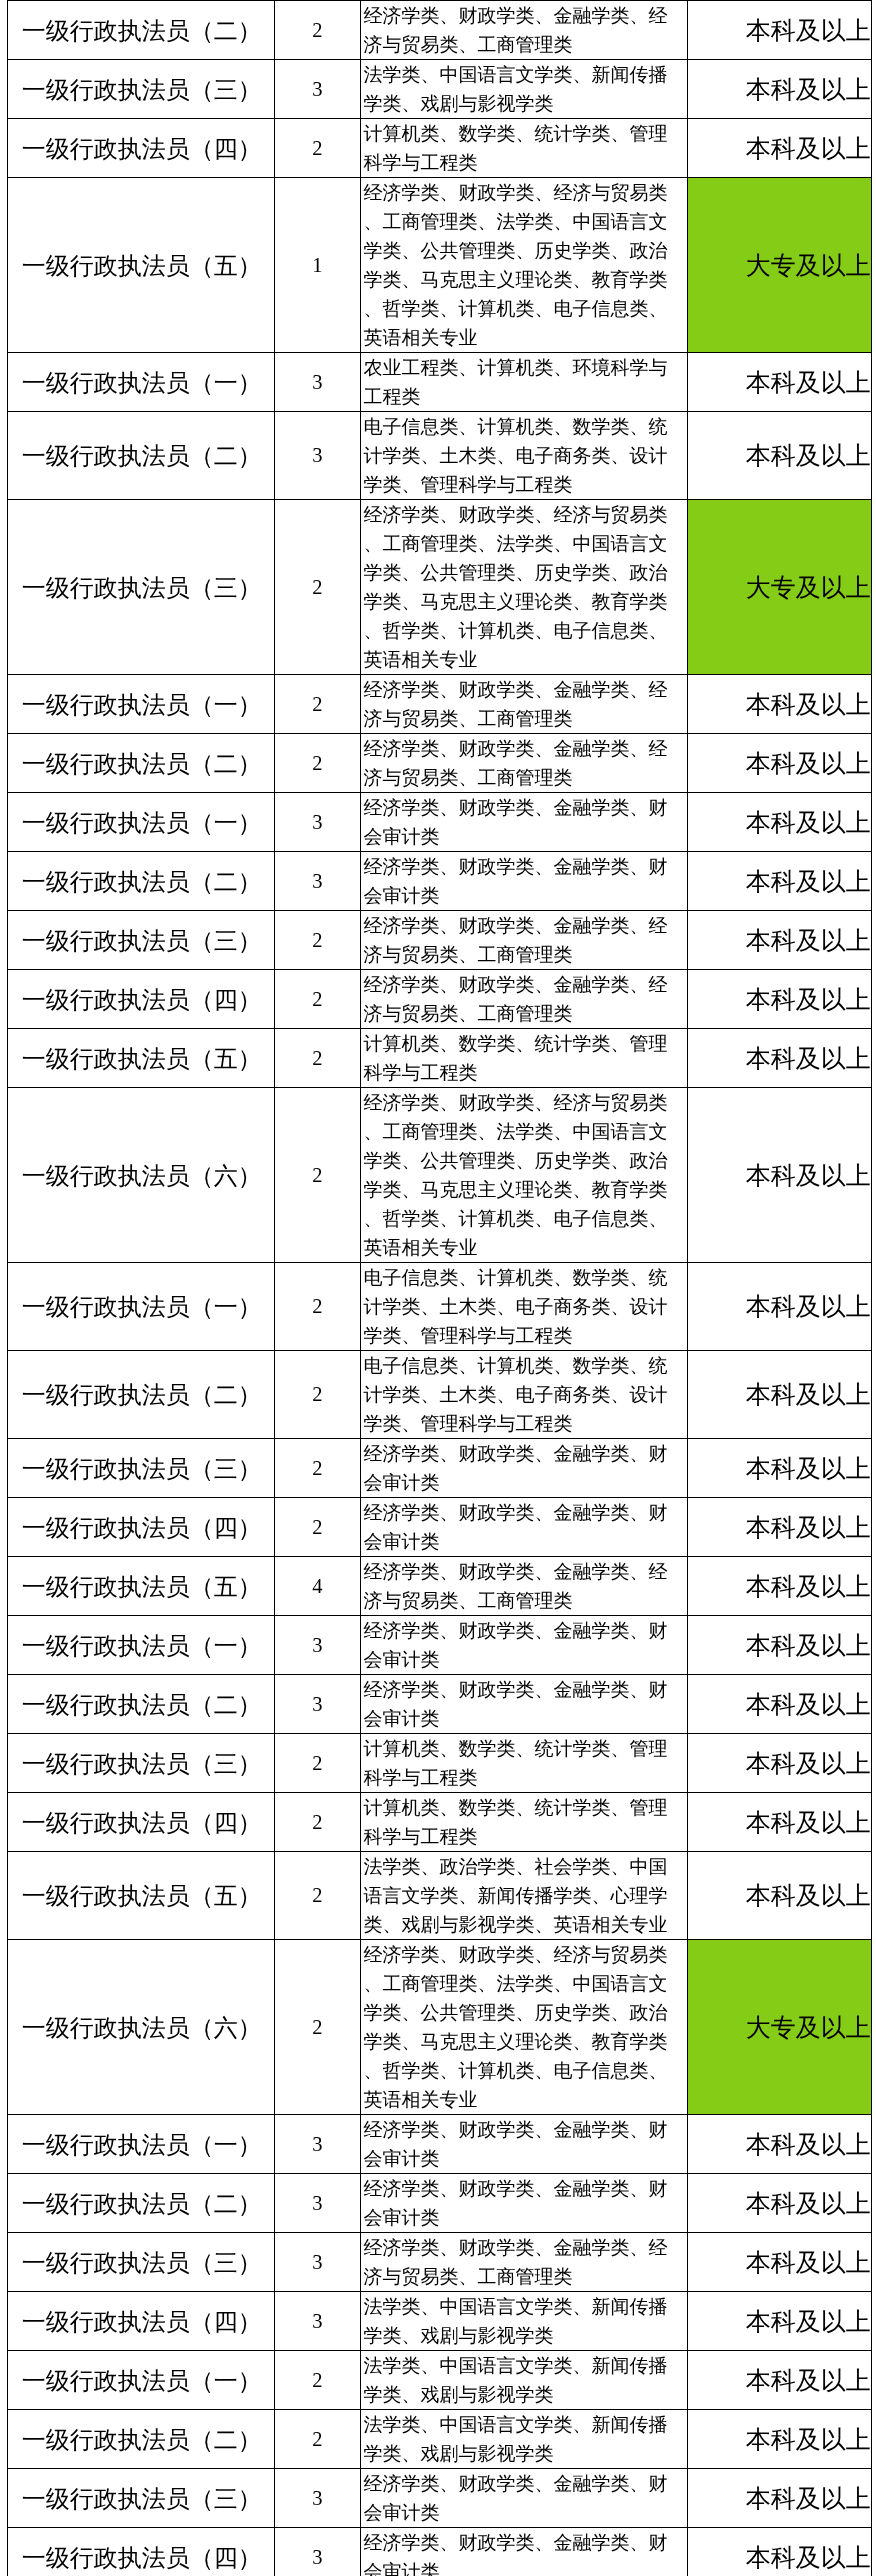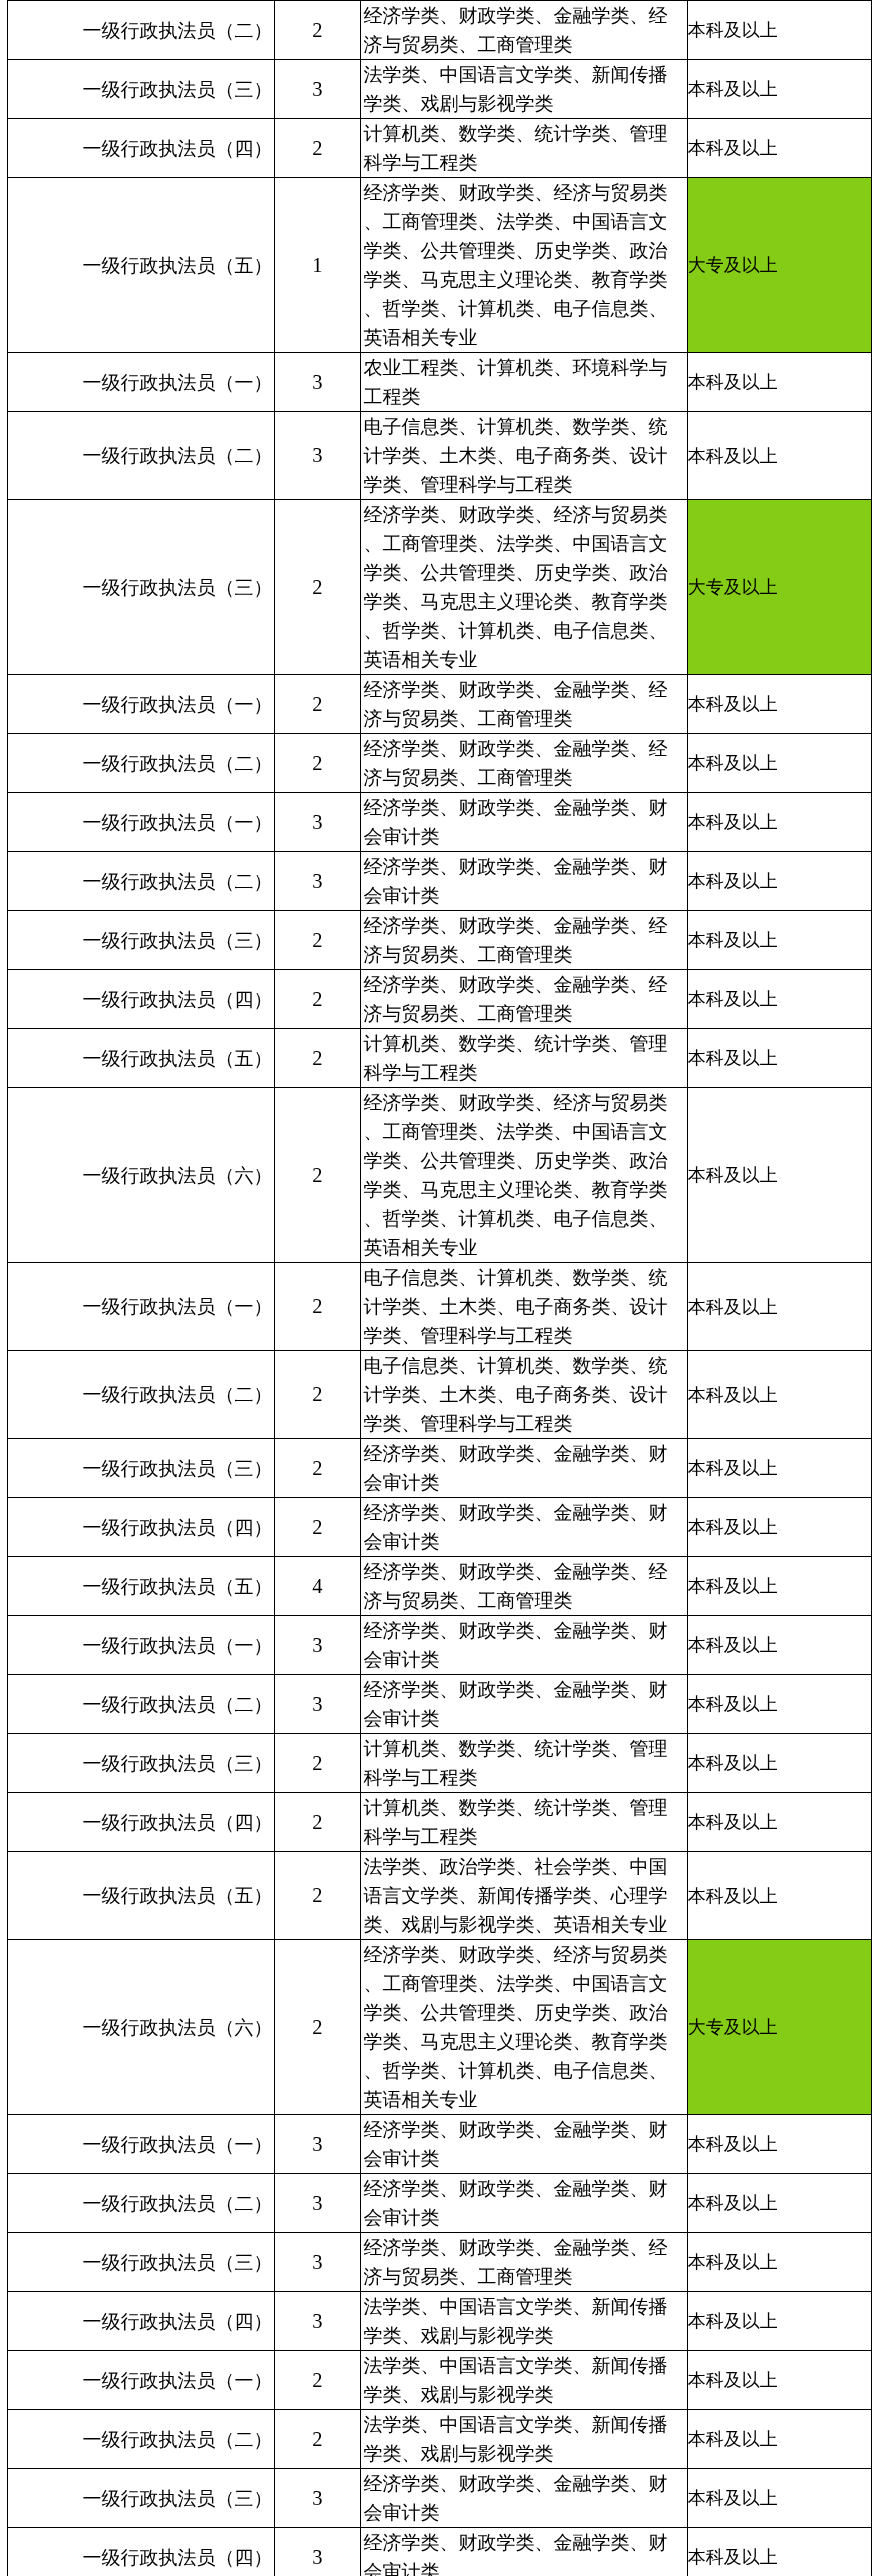--- a/index.html
+++ b/index.html
@@ -23,44 +23,44 @@
   col.col4 { width: 184px; }
   td {
     border: 1.4px solid #000000;
     vertical-align: middle;
     color: #000000;
     background: #ffffff;
     overflow: hidden;
   }
   td.c1 {
     font-family: "Liberation Sans", sans-serif;
-    font-size: 19px;
+    font-size: 24px;
     line-height: 27px;
     padding: 1.4px 1.4px 1.4px 3.4px;
-    text-align: right;
+    text-align: center;
   }
   td.c2 {
     font-family: "Liberation Serif", serif;
     font-size: 20.5px;
     text-align: center;
     padding: 0;
   }
   td.c3 {
     font-family: "Liberation Sans", sans-serif;
     font-size: 19px;
     line-height: 29px;
     padding: 0 8.2px 0 2.7px;
     text-align: left;
     word-break: break-all;
     line-break: anywhere;
   }
   td.c4 {
     font-family: "Liberation Sans", sans-serif;
-    font-size: 18px;
-    text-align: left;
+    font-size: 25px;
+    text-align: right;
     padding: 0;
   }
   td.hl {
     background: #84cc16;
   }
 </style>
 </head>
 <body>
 
 <div class="page">

